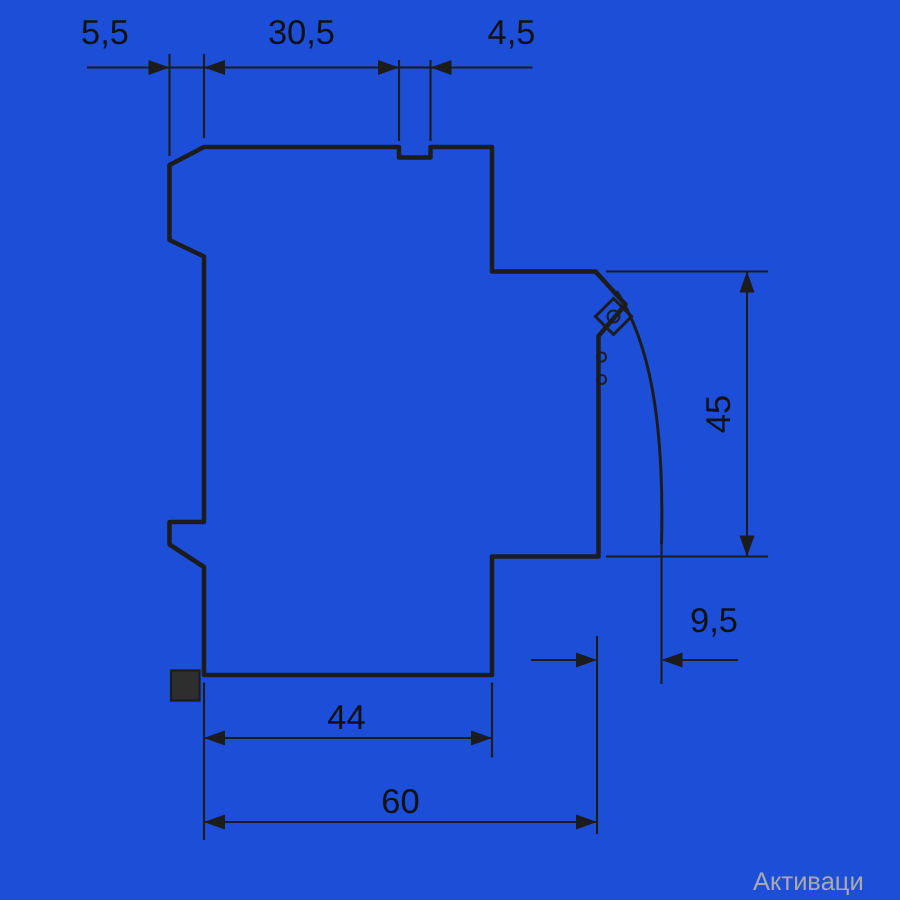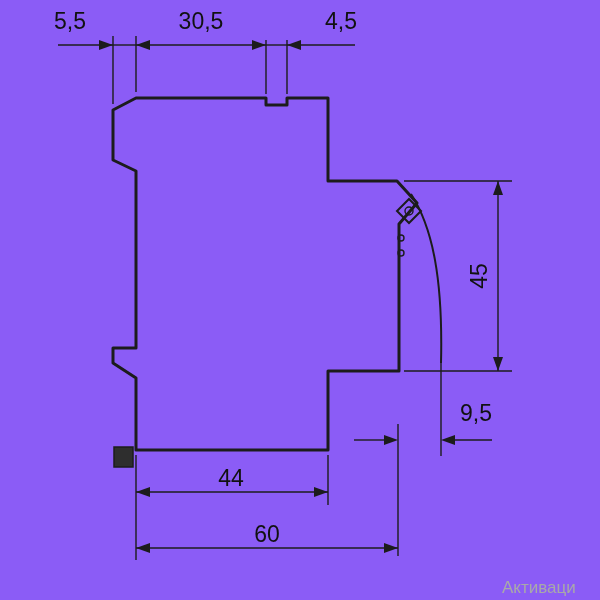--- a/index.html
+++ b/index.html
@@ -1,16 +1,16 @@
 <!DOCTYPE html>
 <html><head>
 <meta charset="utf-8">
 <style>
   html,body{margin:0;padding:0;background:#ffffff;}
-  .stage{width:600px;height:600px;position:relative;background:#8b5cf6;overflow:hidden;}
+  .stage{width:600px;height:600px;position:relative;background:#1d4ed8;overflow:hidden;}
   svg{display:block;}
   .outline{fill:none;stroke:#1c1c1c;stroke-width:3;stroke-linejoin:round;stroke-linecap:square;}
   .mid{fill:none;stroke:#1c1c1c;stroke-width:2;}
   .thin{fill:none;stroke:#1c1c1c;stroke-width:1.4;}
   .arr{fill:#1c1c1c;stroke:none;}
   .dim{font-family:"Liberation Sans","DejaVu Sans",sans-serif;font-size:23px;fill:#111111;}
   .wm{font-family:"Liberation Sans","DejaVu Sans",sans-serif;font-size:17px;fill:#a9a9a9;}
   .clipfill{fill:#2e2e2e;stroke:#1c1c1c;stroke-width:1.5;}
 </style>
 </head>

